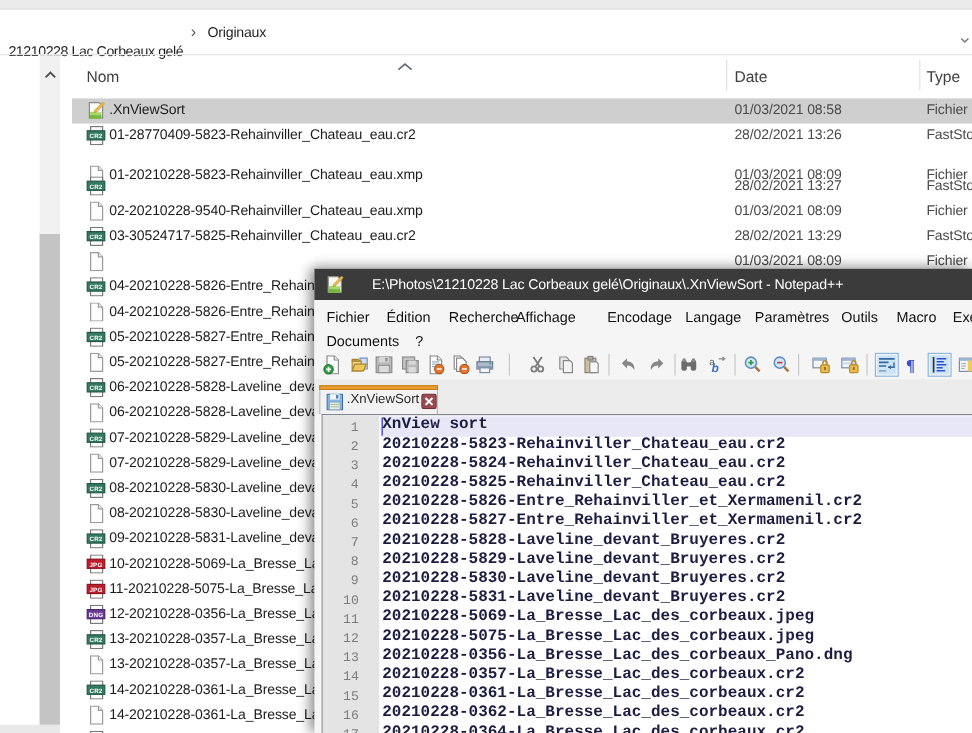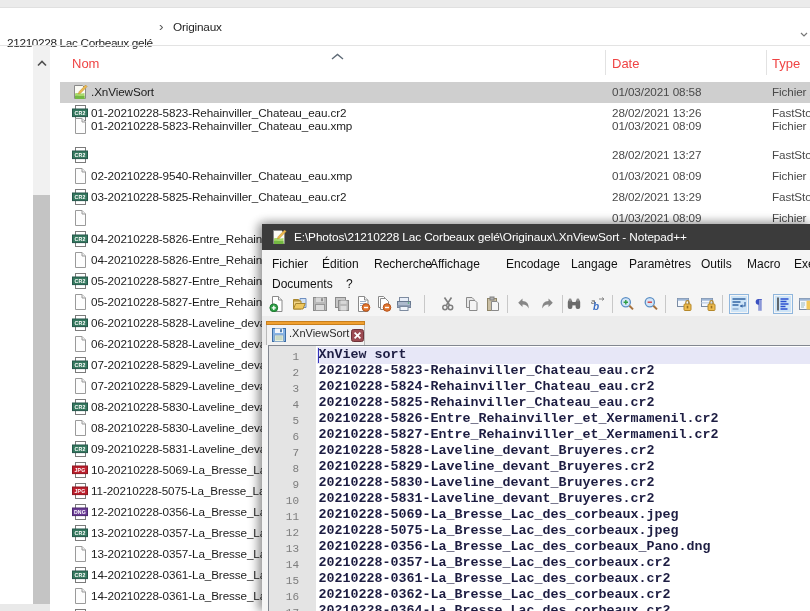--- a/index.html
+++ b/index.html
@@ -4,40 +4,40 @@
 html,body{width:810px;height:611px;overflow:hidden;background:#fff;
   font-family:"Liberation Sans",sans-serif;position:relative}
 
 #topbar{position:absolute;left:0;top:0;width:810px;height:8px;background:#ebebeb;border-bottom:1px solid #e0e0e0}
 #crumb{position:absolute;left:7px;top:36px;font-size:11.8px;color:#1f1f1f;letter-spacing:-0.35px}
 #crumbchev{position:absolute;left:159px;top:19px;color:#555;font-size:13.5px}
 #crumb2{position:absolute;left:173px;top:20px;font-size:11.8px;color:#1f1f1f;letter-spacing:-0.2px}
 #adchev{position:absolute;left:799px;top:26px}
 #hdrline{position:absolute;left:0;top:45px;width:810px;height:1px;background:#e3e3e3}
 #sortcaret{position:absolute;left:330px;top:47px}
-.hdr{position:absolute;top:56px;font-size:13px;color:#ef4444}
+.hdr{position:absolute;top:56px;font-size:13px;color:#404040}
 .hsep{position:absolute;top:50px;width:1px;height:25px;background:#e2e2e2}
 
 #sbtrack{position:absolute;left:33px;top:46px;width:17px;height:565px;background:#f1f1f1}
 #sbarrow{position:absolute;left:36px;top:53px}
 #sbthumb{position:absolute;left:33px;top:195px;width:17px;height:409px;background:#c4c4c4}
 #sbband{position:absolute;left:0;top:604px;width:50px;height:7px;background:#e9e9e9}
 
 .row{position:absolute;left:60px;width:750px;height:21px;font-size:11.7px;letter-spacing:-0.1px;color:#1c1c1c;white-space:nowrap;overflow:hidden}
 .row.sel{background:#cfcfcf}
 .ric{position:absolute;left:12px;top:2px;width:16px;height:16px}
 .rnm{position:absolute;left:31px;top:3px}
 .dt{position:absolute;left:552px;top:3px;color:#4a4a4a}
 .tp{position:absolute;left:712px;top:3px;color:#4a4a4a}
 
 #npp{position:absolute;left:262px;top:224px;width:548px;height:387px;background:#f5f5f5;
   box-shadow:-5px 0 9px rgba(0,0,0,0.30), 0 -3px 9px rgba(0,0,0,0.22)}
 #titlebar{position:absolute;left:0;top:0;width:548px;height:26px;background:#3b3b3b}
 #titleicon{position:absolute;left:9px;top:5px}
-#titletxt{position:absolute;left:32px;top:6px;font-size:11.8px;letter-spacing:-0.1px;color:#fff;white-space:nowrap}
+#titletxt{position:absolute;left:48px;top:6px;font-size:11.8px;letter-spacing:-0.1px;color:#fff;white-space:nowrap}
 #menubar{position:absolute;left:0;top:26px;width:548px;height:43px;background:#f5f5f5}
 .mi{position:absolute;top:7px;font-size:12px;color:#111;white-space:nowrap}
 .mi2{top:27px}
 #toolbar{position:absolute;left:0;top:69px;width:548px;height:23px;background:#f5f5f5}
 .ti{position:absolute;top:3px;width:16px;height:16px}
 .ti svg{display:block}
 .ti.pressed{outline:1px solid #8fb6dd;background:#cde4f7;outline-offset:1px}
 .tsep{position:absolute;top:2px;width:1px;height:18px;background:#c8c8c8}
 #tabbar{position:absolute;left:0;top:92px;width:548px;height:29px;background:#ececec}
 #tab{position:absolute;left:4px;top:5px;width:99px;height:24px;background:#f2f2f2;
@@ -88,25 +88,25 @@
     <span class="rnm">.XnViewSort</span>
     <span class="dt">01/03/2021 08:58</span>
     <span class="tp">Fichier XNVIEWSORT</span>
   </div>
 <div class="row" style="top:103px">
     <span class="ric"><svg width="16" height="16" viewBox="0 0 16 16">
 <rect x="3.5" y="0.5" width="10" height="15" fill="#fff" stroke="#7b7b7b"></rect>
 <rect x="0.5" y="4" width="15" height="7.6" fill="#35795f" stroke="#24574a"></rect>
 <text x="8" y="10.2" font-family="Liberation Sans,sans-serif" font-size="5.2" font-weight="bold" fill="#fff" text-anchor="middle" letter-spacing="0.2">CR2</text>
 </svg></span>
-    <span class="rnm">01-20210228-5823-Rehainviller_Chateau_eau.cr2</span>
+    <span class="rnm">01-28770409-5823-Rehainviller_Chateau_eau.cr2</span>
     <span class="dt">28/02/2021 13:26</span>
     <span class="tp">FastStone CR2</span>
   </div>
-<div class="row" style="top:116px">
+<div class="row" style="top:136px">
     <span class="ric"><svg width="16" height="16" viewBox="0 0 16 16">
 <path d="M3.5 0.5 h6.5 l3.5 3.5 v11.5 h-10 z" fill="#fdfdfd" stroke="#9a9a9a"></path>
 <path d="M10 0.5 v3.5 h3.5" fill="#eee" stroke="#9a9a9a"></path>
 </svg></span>
     <span class="rnm">01-20210228-5823-Rehainviller_Chateau_eau.xmp</span>
     <span class="dt">01/03/2021 08:09</span>
     <span class="tp">Fichier XMP</span>
   </div>
 <div class="row" style="top:145px">
     <span class="ric"><svg width="16" height="16" viewBox="0 0 16 16">
@@ -125,21 +125,21 @@
     <span class="rnm">02-20210228-9540-Rehainviller_Chateau_eau.xmp</span>
     <span class="dt">01/03/2021 08:09</span>
     <span class="tp">Fichier XMP</span>
   </div>
 <div class="row" style="top:187px">
     <span class="ric"><svg width="16" height="16" viewBox="0 0 16 16">
 <rect x="3.5" y="0.5" width="10" height="15" fill="#fff" stroke="#7b7b7b"></rect>
 <rect x="0.5" y="4" width="15" height="7.6" fill="#35795f" stroke="#24574a"></rect>
 <text x="8" y="10.2" font-family="Liberation Sans,sans-serif" font-size="5.2" font-weight="bold" fill="#fff" text-anchor="middle" letter-spacing="0.2">CR2</text>
 </svg></span>
-    <span class="rnm">03-20210228-5825-Rehainviller_Chateau_eau.cr2</span>
+    <span class="rnm">03-30524717-5825-Rehainviller_Chateau_eau.cr2</span>
     <span class="dt">28/02/2021 13:29</span>
     <span class="tp">FastStone CR2</span>
   </div>
 <div class="row" style="top:208px">
     <span class="ric"><svg width="16" height="16" viewBox="0 0 16 16">
 <path d="M3.5 0.5 h6.5 l3.5 3.5 v11.5 h-10 z" fill="#fdfdfd" stroke="#9a9a9a"></path>
 <path d="M10 0.5 v3.5 h3.5" fill="#eee" stroke="#9a9a9a"></path>
 </svg></span>
     <span class="dt">01/03/2021 08:09</span>
     <span class="tp">Fichier XMP</span>

